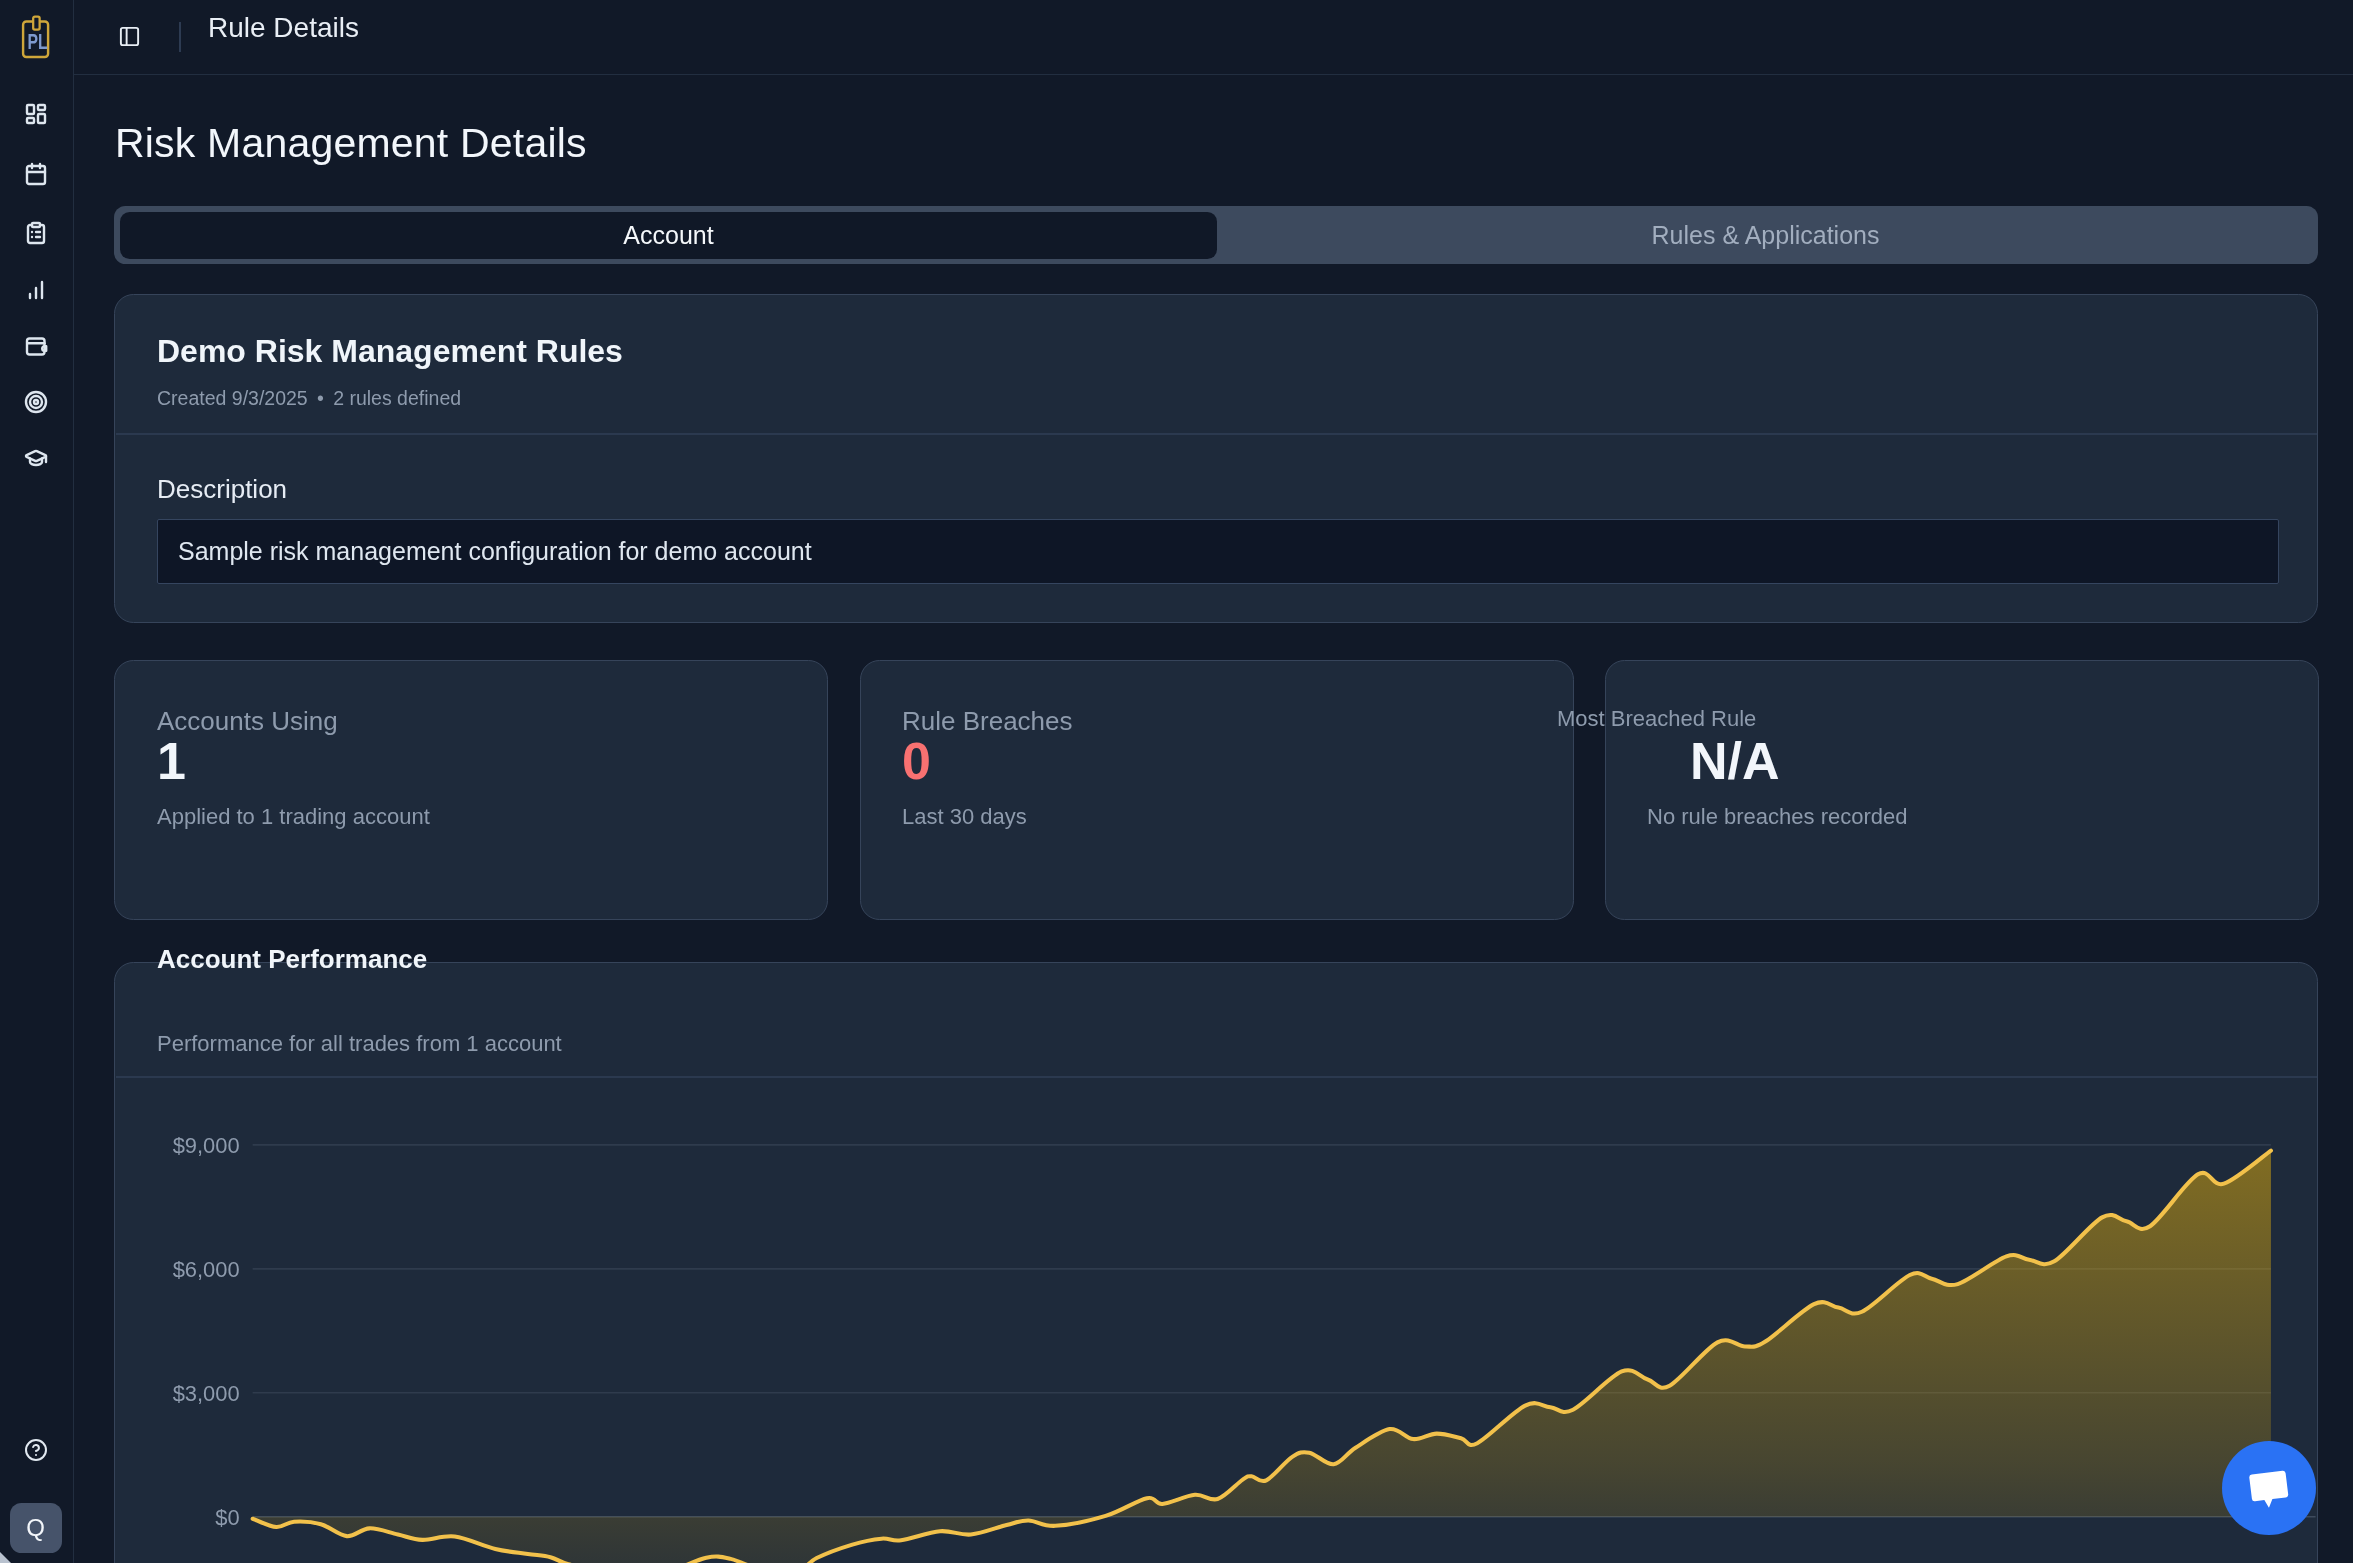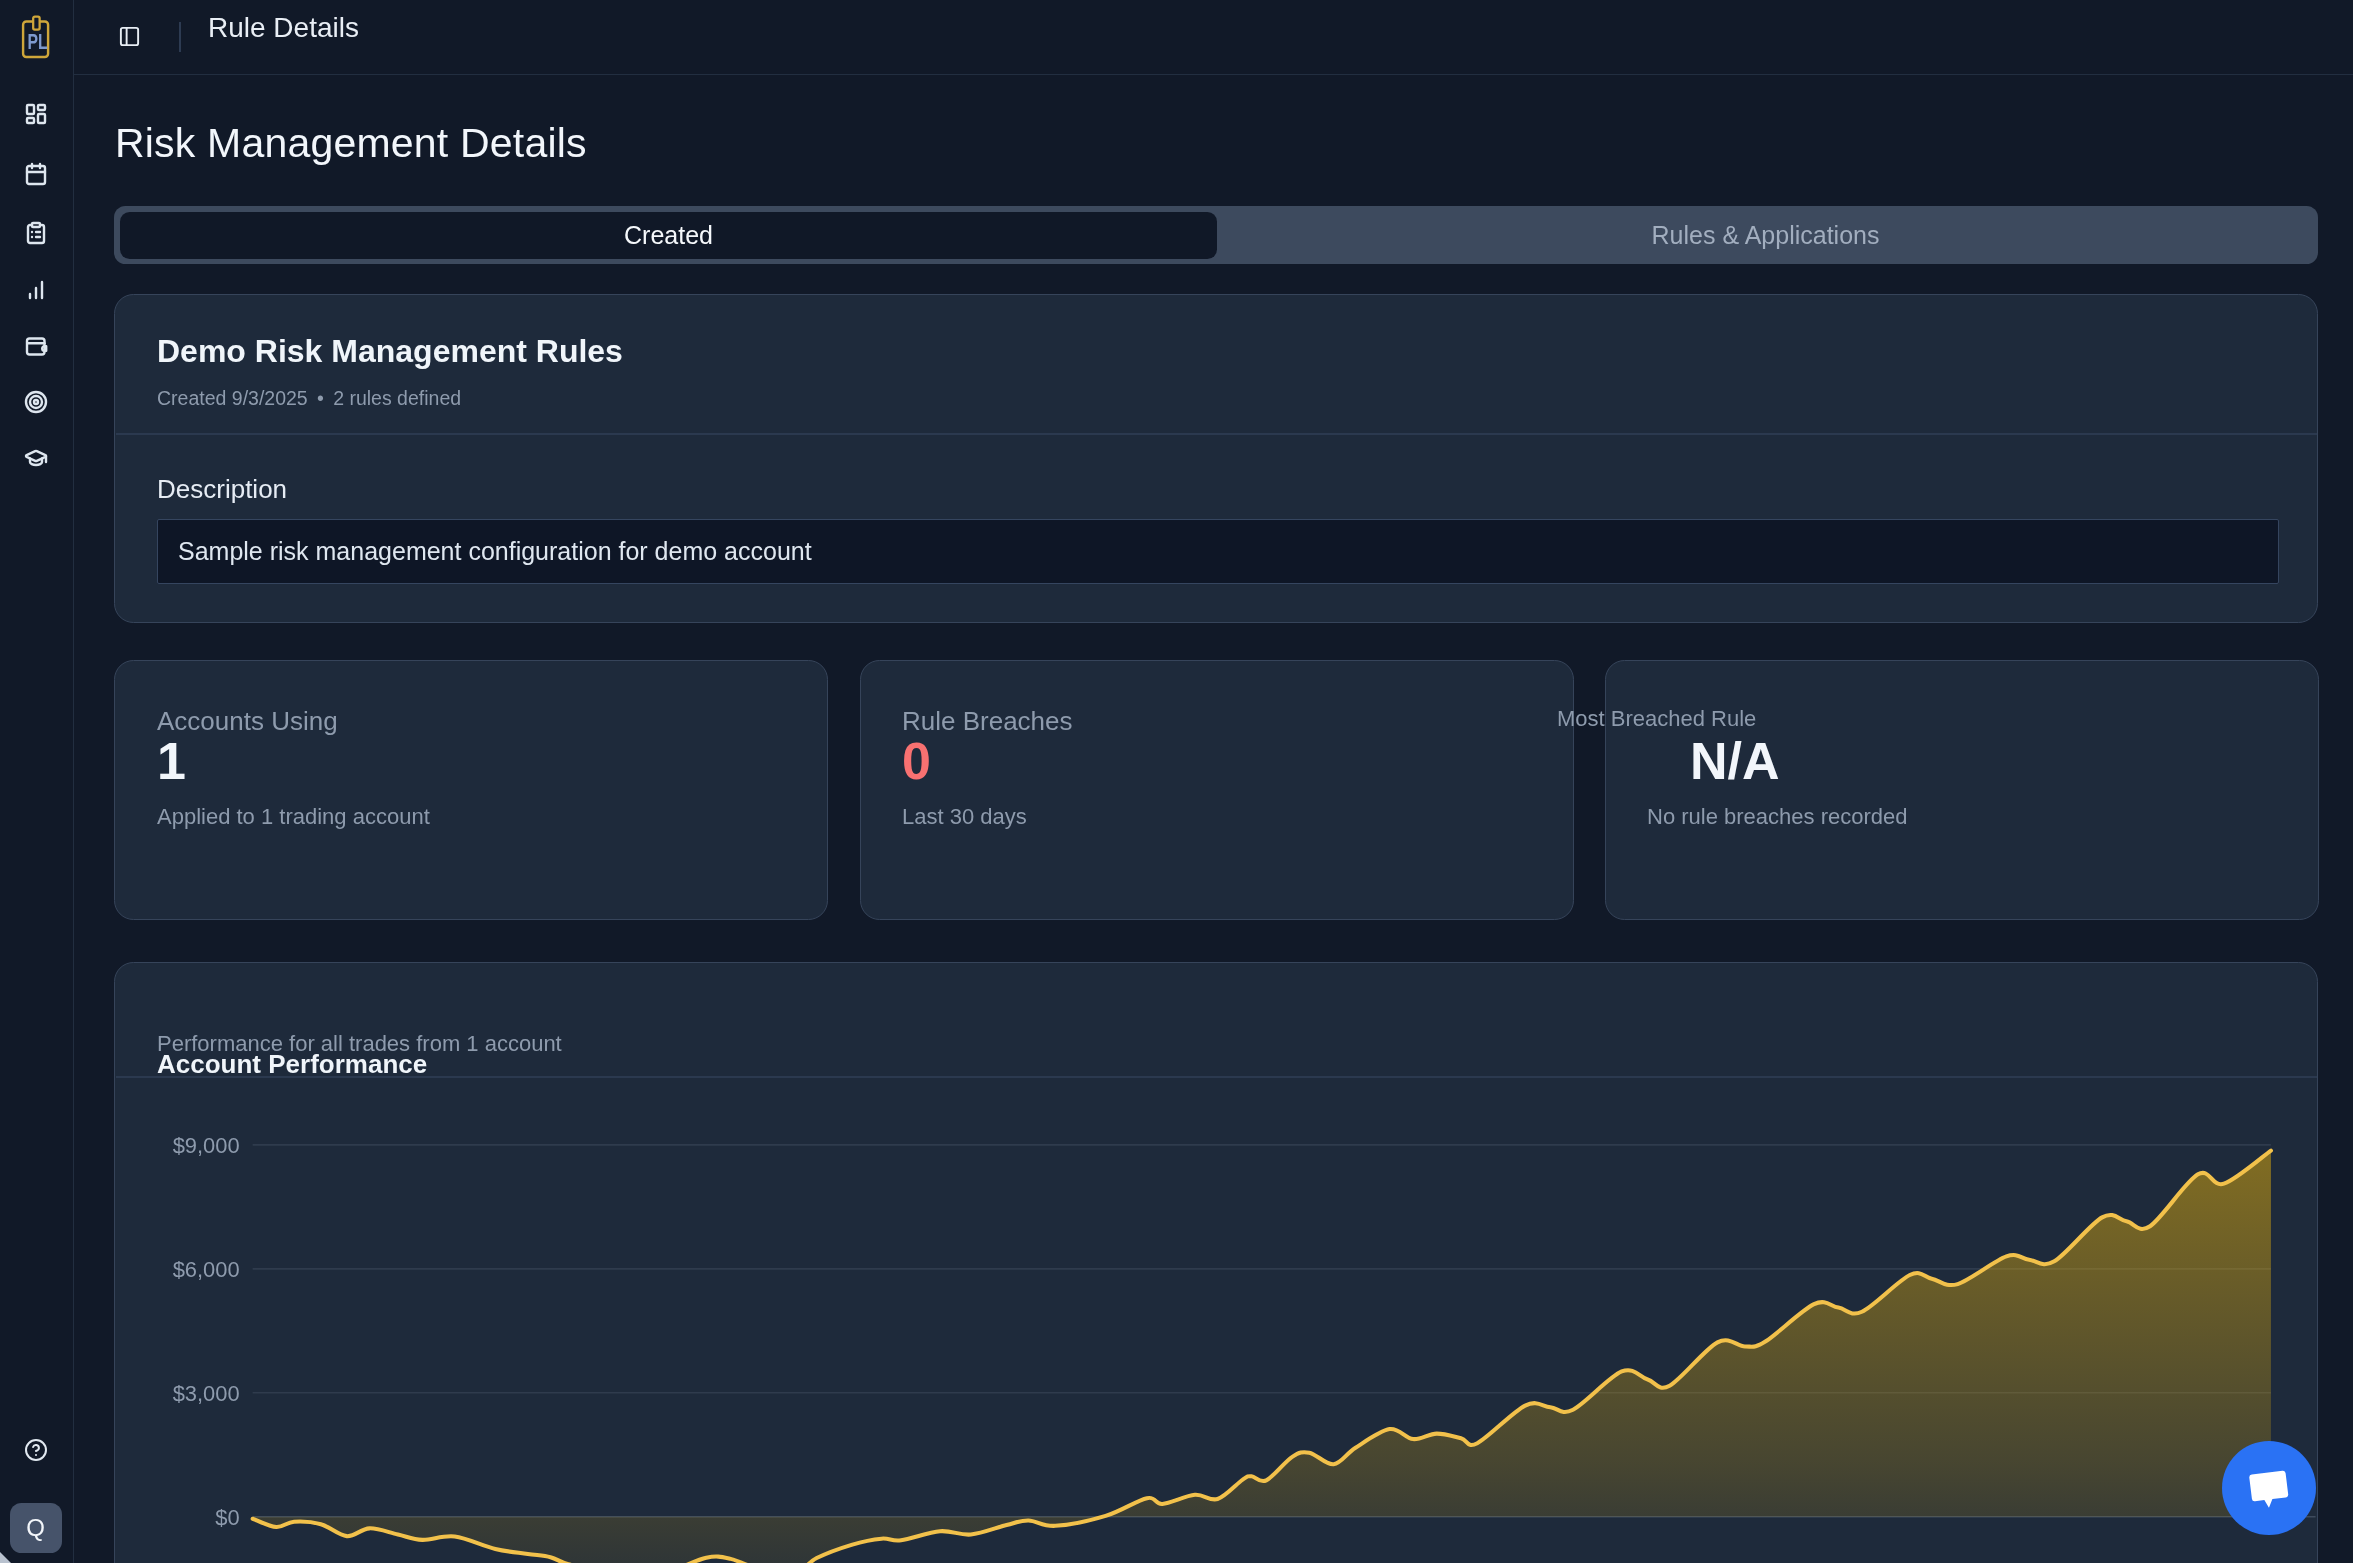--- a/index.html
+++ b/index.html
@@ -73,21 +73,21 @@
 <svg class="abs" style="left:118px;top:25px;" width="23" height="23" viewBox="0 0 24 24" fill="none" stroke="#e7edf4" stroke-width="2" stroke-linecap="round" stroke-linejoin="round">
   <rect width="18" height="18" x="3" y="3" rx="2"></rect>
     <path d="M9 3v18"></path>
 </svg>
 <div class="abs" style="left:179px;top:22px;width:1.6px;height:30px;background:#2d3b52;"></div>
 <div class="abs" style="left:208px;top:0;height:56px;display:flex;align-items:center;font-size:28px;color:#e9eef5;">Rule Details</div>
 
 <div class="abs" style="left:115px;top:122px;font-size:41px;font-weight:normal;color:#f2f6fb;letter-spacing:0.2px;line-height:42px;">Risk Management Details</div>
 
 <div class="abs" style="left:114px;top:206px;width:2204px;height:58px;background:#3d4a5e;border-radius:11.4px;"></div>
-<div class="abs" style="left:120px;top:212px;width:1097px;height:47px;background:#101827;border-radius:9.7px;display:flex;align-items:center;justify-content:center;font-size:25px;font-weight:500;color:#f5f8fb;">Created</div>
+<div class="abs" style="left:120px;top:212px;width:1097px;height:47px;background:#101827;border-radius:9.7px;display:flex;align-items:center;justify-content:center;font-size:25px;font-weight:500;color:#f5f8fb;">Account</div>
 <div class="abs" style="left:1217px;top:212px;width:1097px;height:47px;display:flex;align-items:center;justify-content:center;font-size:25px;font-weight:500;color:#a2aebf;">Rules &amp; Applications</div>
 
 <div class="card" style="left:114px;top:294px;width:2204px;height:329px;"></div>
 <div class="abs" style="left:157px;top:333px;font-size:32px;font-weight:bold;color:#f0f5fa;letter-spacing:0px;">Demo Risk Management Rules</div>
 <div class="abs muted" style="left:157px;top:387px;font-size:19.5px;">Created 9/3/2025  •  2 rules defined</div>
 <div class="abs" style="left:116px;top:433px;width:2201px;height:1.6px;background:#2b394f;"></div>
 <div class="abs" style="left:157px;top:474px;font-size:26px;font-weight:500;color:#e6ecf4;">Description</div>
 <div class="abs" style="left:157px;top:519px;width:2122px;height:65px;border-radius:2px;border:1.6px solid #35455f;background:#0e1626;color:#dfe7f0;font-size:25px;line-height:62px;padding-left:20px;">Sample risk management configuration for demo account</div>
 
 <div class="card" style="left:114px;top:660px;width:714px;height:260px;"></div>
@@ -99,21 +99,21 @@
 <div class="abs muted" style="left:902px;top:706px;font-size:26px;">Rule Breaches</div>
 <div class="abs" style="left:902px;top:730px;font-size:52px;font-weight:bold;color:#f87171;line-height:62px;">0</div>
 <div class="abs muted" style="left:902px;top:804px;font-size:22px;">Last 30 days</div>
 
 <div class="card" style="left:1605px;top:660px;width:714px;height:260px;"></div>
 <div class="abs muted" style="left:1557px;top:706px;font-size:22px;">Most Breached Rule</div>
 <div class="abs" style="left:1690px;top:730px;font-size:52px;font-weight:bold;color:#f2f6fb;line-height:62px;">N/A</div>
 <div class="abs muted" style="left:1647px;top:804px;font-size:22px;">No rule breaches recorded</div>
 
 <div class="card" style="left:114px;top:962px;width:2204px;height:714px;"></div>
-<div class="abs" style="left:157px;top:1049px;font-size:26px;font-weight:bold;color:#f0f5fa;">Account Performance</div>
+<div class="abs" style="left:157px;top:944px;font-size:26px;font-weight:bold;color:#f0f5fa;">Account Performance</div>
 <div class="abs muted" style="left:157px;top:1031px;font-size:22px;">Performance for all trades from 1 account</div>
 <div class="abs" style="left:116px;top:1076px;width:2201px;height:1.6px;background:#2b394f;"></div>
 
 <svg class="abs" style="left:0;top:0;" width="2354" height="1563" viewBox="0 0 2900 1926">
   <defs>
     <linearGradient id="goldfill" x1="0" y1="1400" x2="0" y2="1940" gradientUnits="userSpaceOnUse">
       <stop offset="0" stop-color="#eab308" stop-opacity="0.50"></stop>
       <stop offset="0.75" stop-color="#eab308" stop-opacity="0.20"></stop>
       <stop offset="1" stop-color="#eab308" stop-opacity="0.07"></stop>
     </linearGradient>

